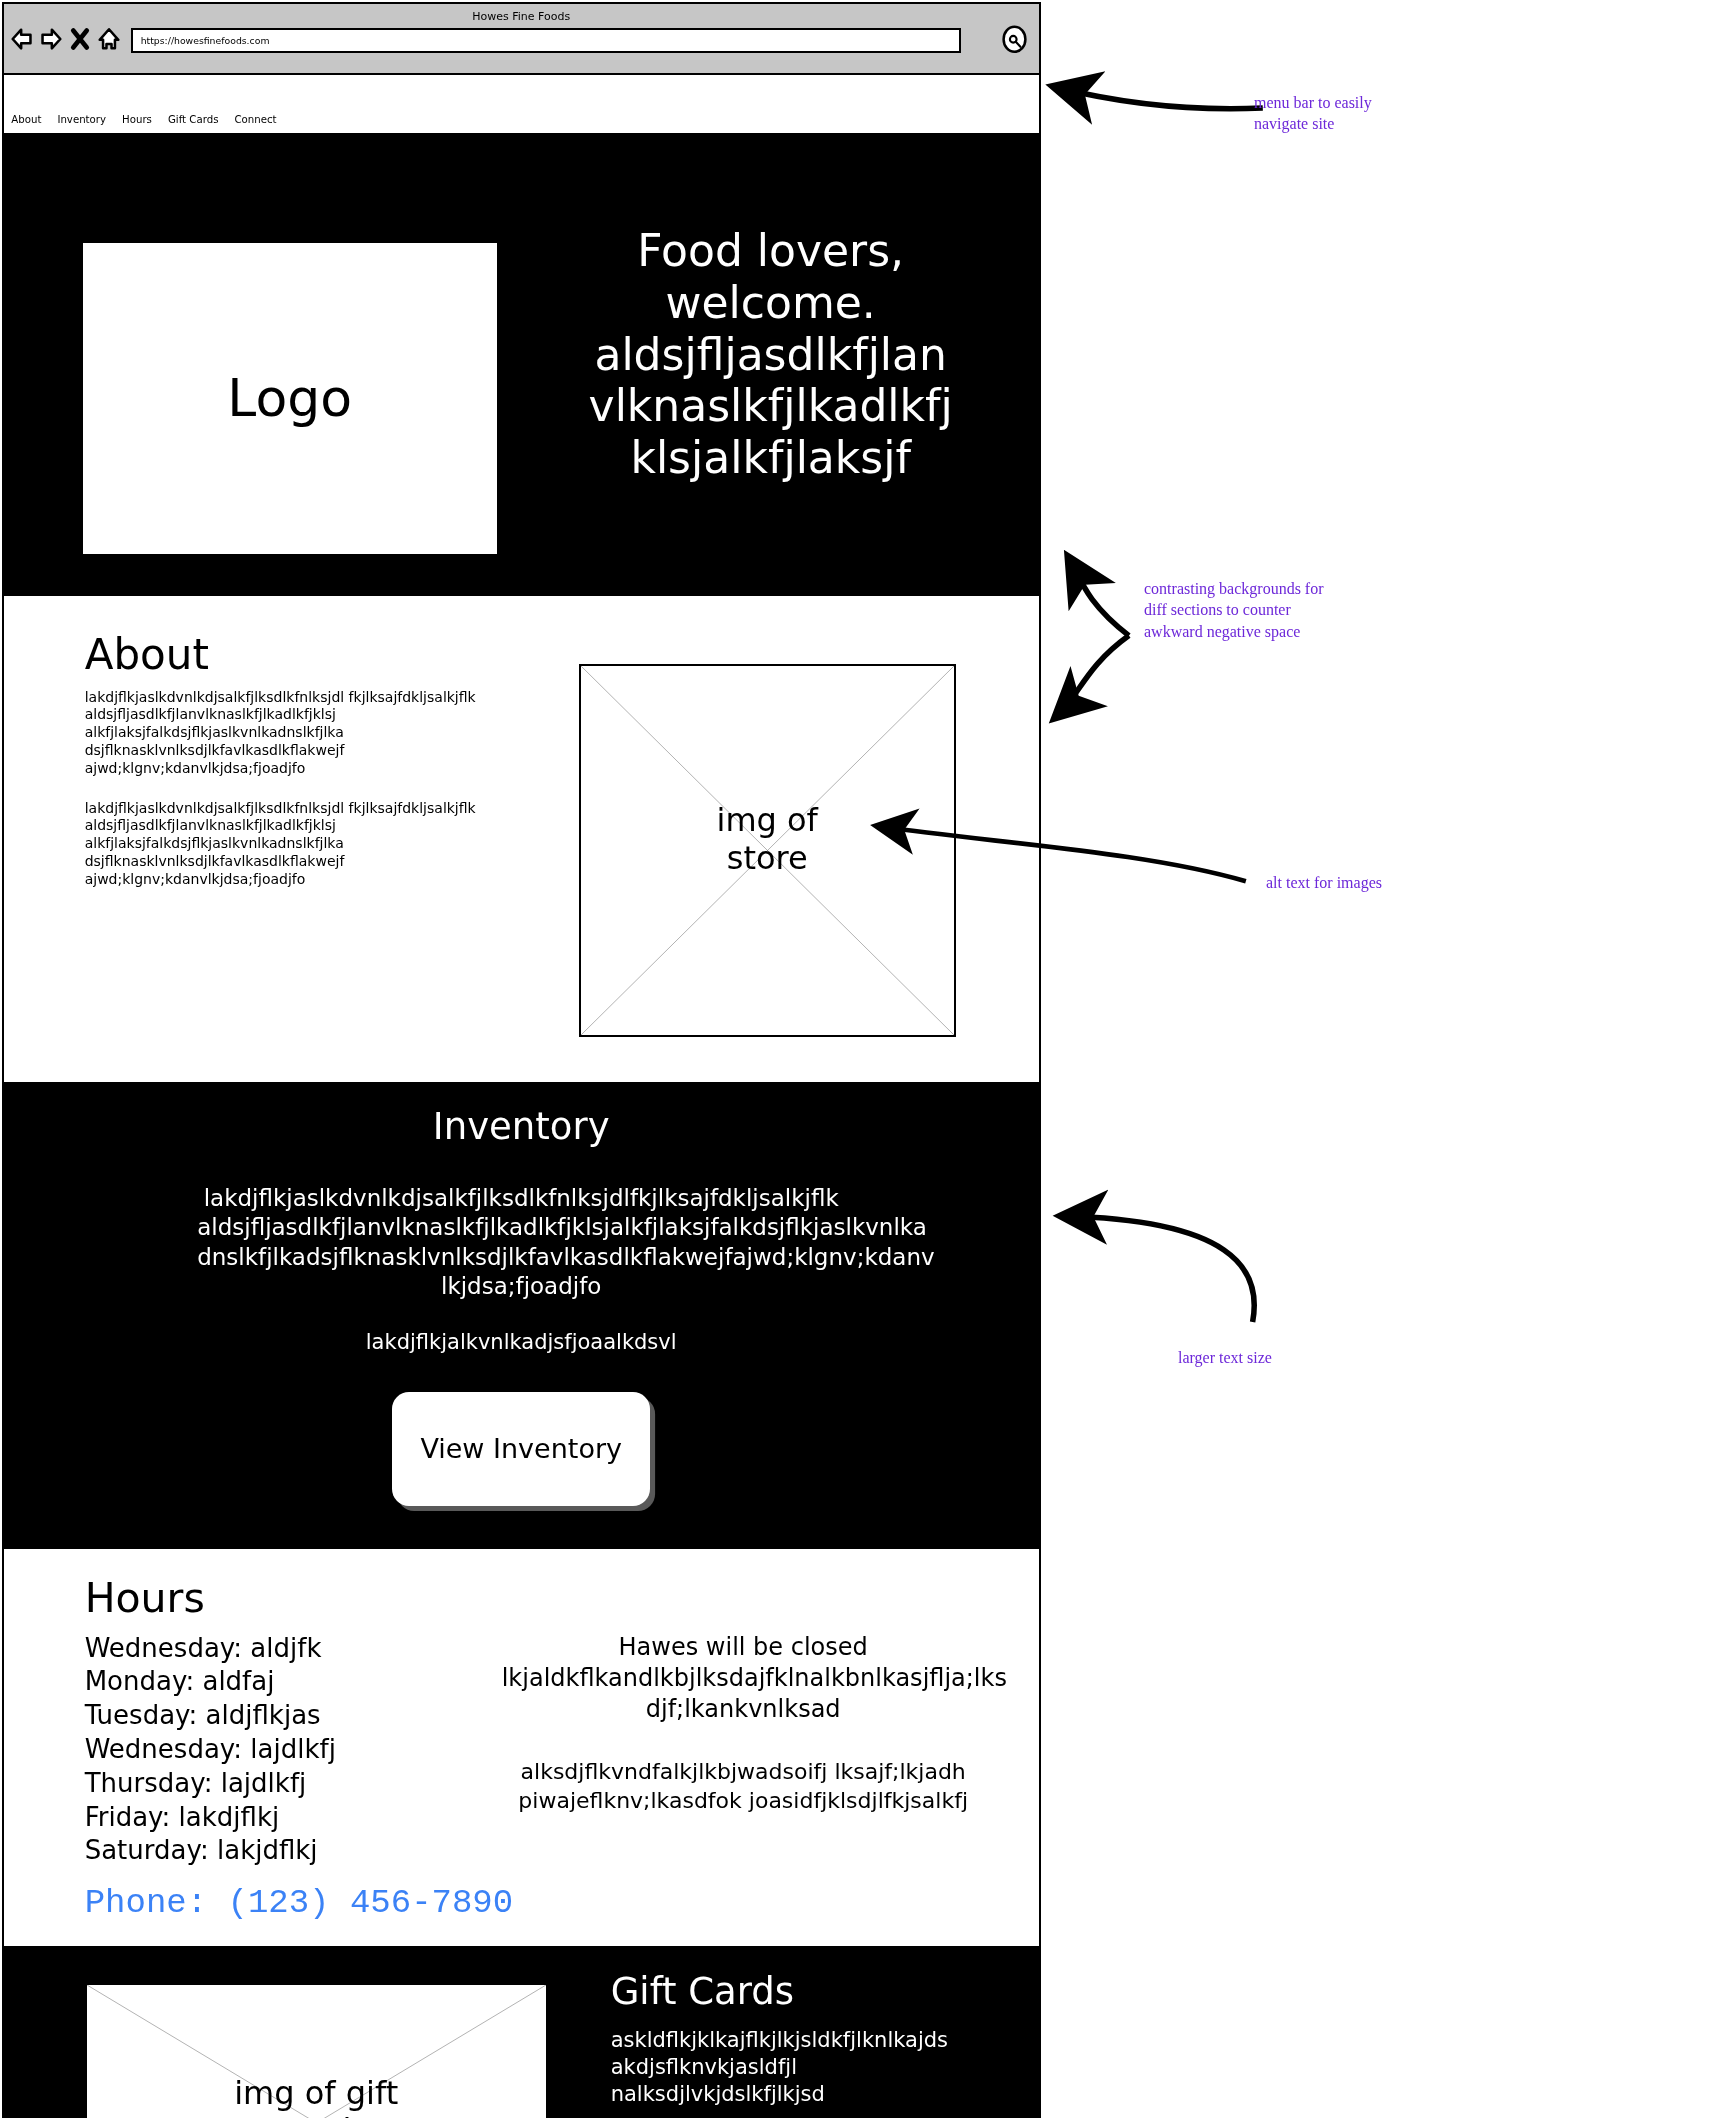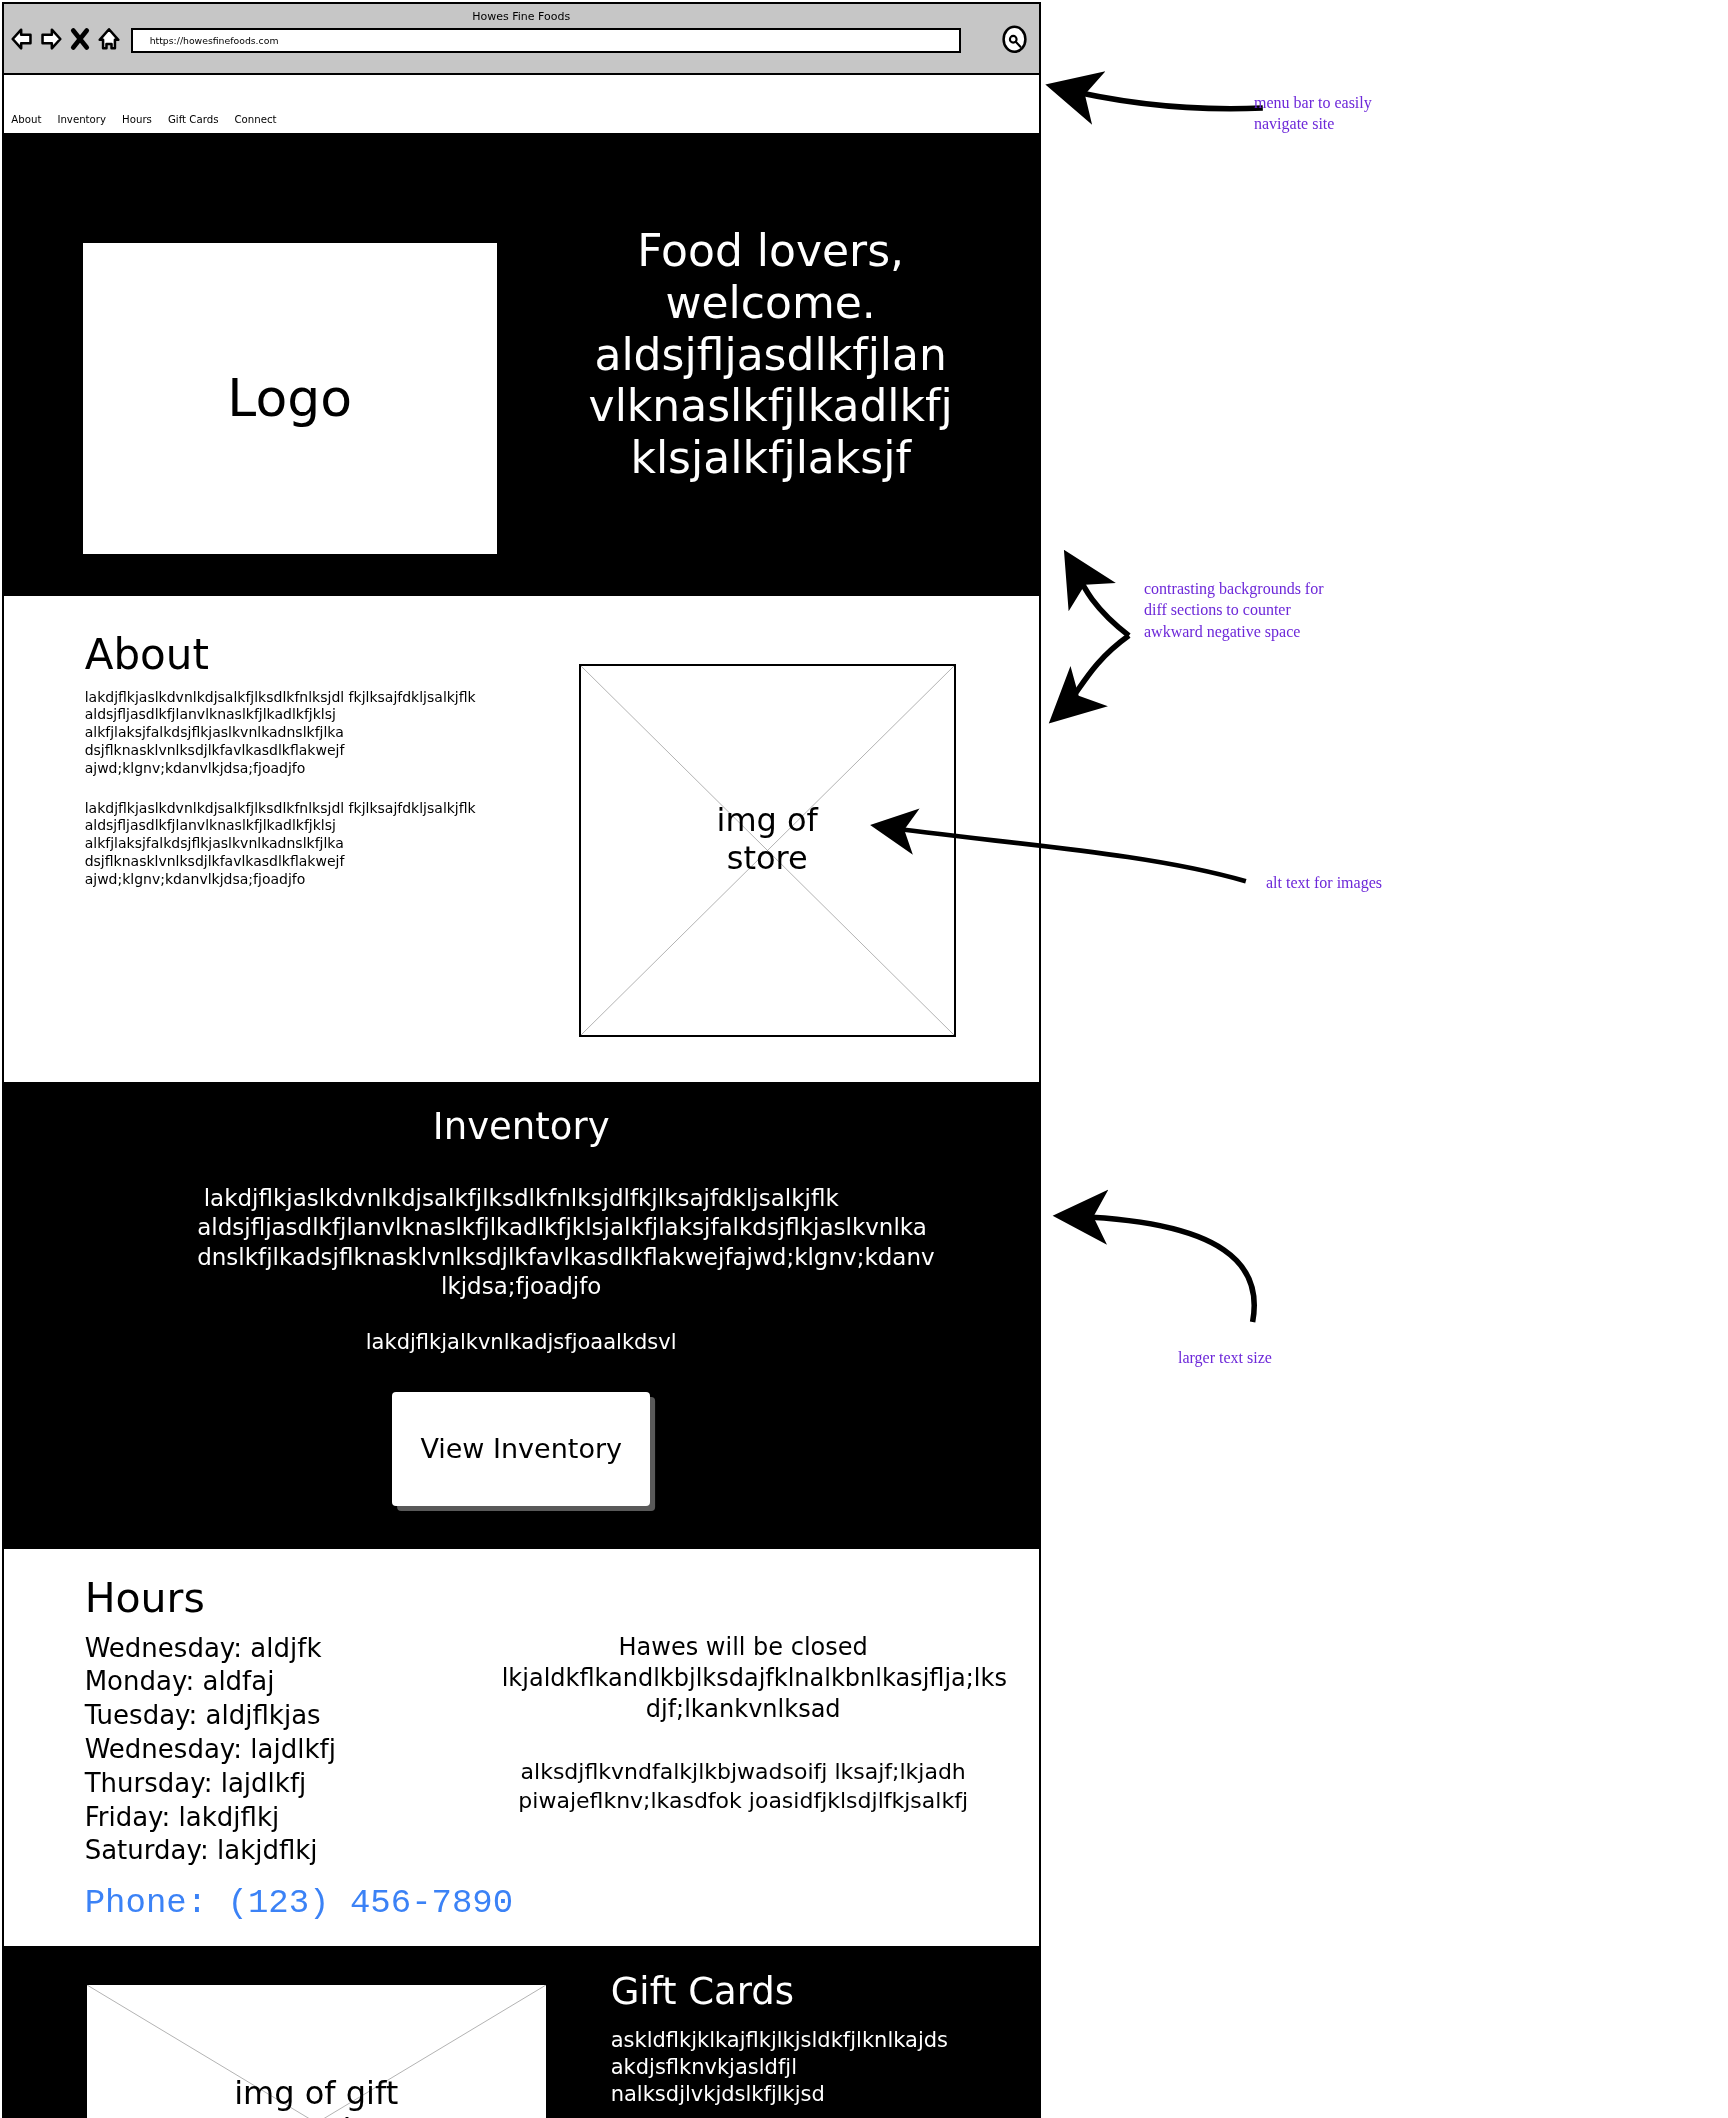--- a/index.html
+++ b/index.html
@@ -55,21 +55,21 @@
     position: absolute;
     left: 127px;
     top: 24.6px;
     width: 830px;
     height: 24.6px;
     background: #ffffff;
     border: 2.1px solid #000;
     box-sizing: border-box;
     display: flex;
     align-items: center;
-    padding-left: 17px;
+    padding-left: 8px;
     font-size: 9.3px;
     color: #000;
     overflow: hidden;
     white-space: nowrap;
   }
   .searchbtn {
     position: absolute;
     right: 9.3px;
     top: 21px;
     width: 29px; height: 31px;
@@ -169,21 +169,21 @@
   .inv-body {
     width: 648px; margin: 36px auto 0 auto;
     text-align: center; font-size: 23px; line-height: 1.28; color: #fff;
   }
   .inv-line2 { width: 648px; margin: 28px auto 0 auto; text-align: center; font-size: 21px; color: #fff; }
   .btn-white {
     display: block;
     margin: 38px auto 0 auto;
     width: 258px; height: 114px;
     background: #ffffff;
-    border-radius: 4px;
+    border-radius: 17px;
     color: #000;
     font-size: 27px;
     display: flex; align-items: center; justify-content: center;
     box-shadow: 5.1px 5.1px 0 rgba(255,255,255,0.35);
     cursor: pointer;
   }
 
   
   .hours { height: 400px; }
   .h-hours { position:absolute; left: 81px; top: 25.4px; font-size: 41px; color:#000; }

